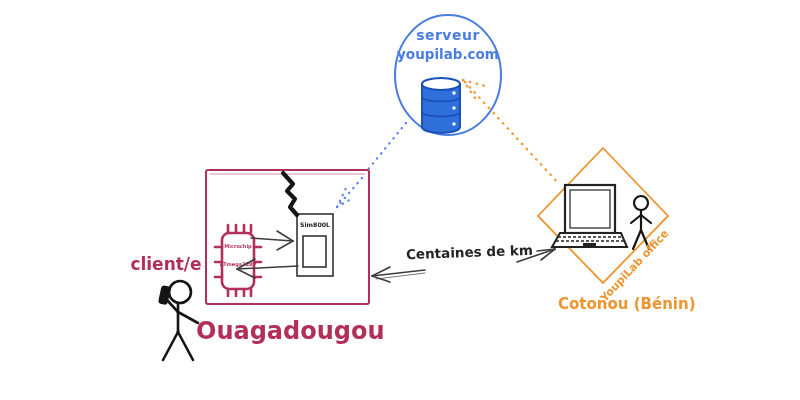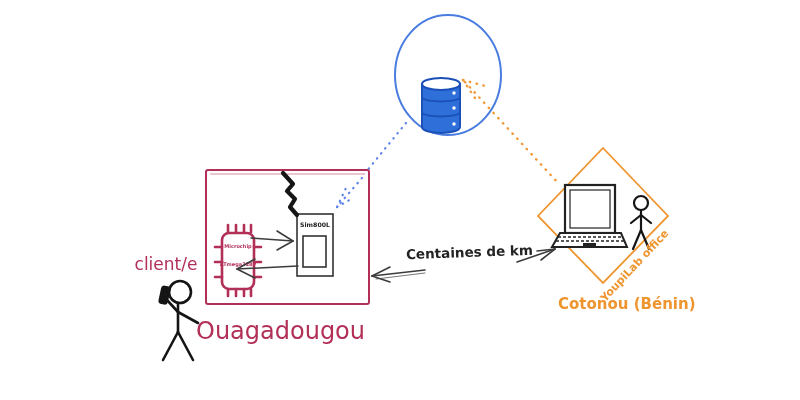--- a/index.html
+++ b/index.html
@@ -7,22 +7,22 @@
     font-family:"DejaVu Sans",sans-serif;}
   #stage{position:relative;width:800px;height:400px;background:#fff}
   #art{position:absolute;left:0;top:0;width:800px;height:400px}
   .lbl{position:absolute;white-space:nowrap;line-height:1.1}
   .blue{color:#4a7de0}
   .crimson{color:#b23058}
   .orange{color:#ef952f}
   .ink{color:#232323}
   .server-l1{left:398px;top:28px;width:100px;text-align:center;font-size:14px;font-weight:600;letter-spacing:.5px}
   .server-l2{left:390px;top:47px;width:116px;text-align:center;font-size:13.5px;font-weight:600}
-  .client-lbl{left:128px;top:255px;width:76px;text-align:center;font-size:17px;font-weight:400}
-  .city-left-l1{left:196px;top:318px;width:156px;text-align:left;font-size:24px;font-weight:400}
+  .client-lbl{left:128px;top:255px;width:76px;text-align:center;font-size:17px;font-weight:700}
+  .city-left-l1{left:196px;top:318px;width:156px;text-align:left;font-size:24px;font-weight:700}
   .city-left-l2{left:188px;top:350px;width:160px;text-align:center;font-size:24px;font-weight:600}
   .distance-lbl{left:406px;top:245px;width:122px;text-align:center;font-size:13.5px;font-weight:600;transform:rotate(-2deg)}
   .office-lbl{left:585px;top:260px;width:100px;text-align:center;font-size:11px;font-weight:600;transform:rotate(-47deg)}
   .city-right{left:558px;top:296px;width:120px;text-align:left;font-size:15px;font-weight:600}
   .chip-text{font-family:"DejaVu Sans",sans-serif;font-size:5px;font-weight:bold;fill:#b23058;text-anchor:middle}
   .module-text{font-family:"DejaVu Sans",sans-serif;font-size:6.2px;font-weight:bold;fill:#222;text-anchor:middle}
 </style>
 </head>
 <body>
 
@@ -144,20 +144,22 @@
     <g stroke="#151515" stroke-width="2.2" fill="none" stroke-linecap="round" stroke-linejoin="round">
       <circle cx="641" cy="203" r="7"></circle>
       <path d="M641 210 L641 230"></path>
       <path d="M641 215 L631 223"></path>
       <path d="M641 215 L651 223"></path>
       <path d="M641 230 L633 249"></path>
       <path d="M641 230 L649 249"></path>
     </g>
   </svg>
 
+  <div class="lbl blue server-l1">serveur</div>
+  <div class="lbl blue server-l2">youpilab.com</div>
 
   <div class="lbl crimson client-lbl">client/e</div>
 
   <div class="lbl crimson city-left-l1">Ouagadougou</div>
 
   <div class="lbl ink distance-lbl">Centaines de km</div>
 
   <div class="lbl orange office-lbl">YoupiLab office</div>
   <div class="lbl orange city-right">Cotonou (Bénin)</div>
 </div>

